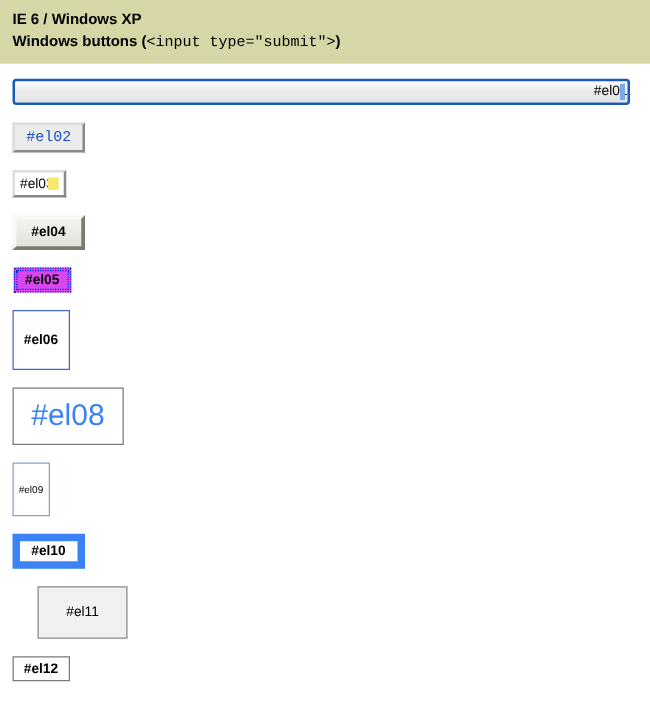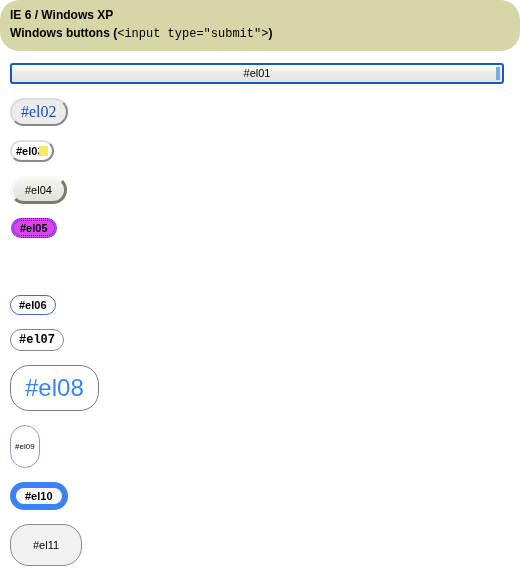--- a/index.html
+++ b/index.html
@@ -1,15 +1,15 @@
 <!DOCTYPE html>
 <html><head>
 <meta charset="utf-8">
 <style>
-  * { box-sizing: border-box; border-radius: 19px; }
+  * { box-sizing: border-box; }
   body {
     margin: 0;
     padding: 0;
     background: #ffffff;
     font-family: Verdana, Tahoma, sans-serif;
     font-size: 11px;
     width: 520px;
   }
   .header {
     background: #d6d6a6;
@@ -39,21 +39,21 @@
   .row {
     margin-bottom: 14px;
   }
 
   
   .btn-el01 {
     display: block;
     width: 494px;
     height: 21px;
     line-height: 17px;
-    text-align: center;
+    text-align: right;
     background: linear-gradient(#fdfdfd, #ececec 45%, #e4e4e4);
     border: 2px solid #1a5ab8;
     border-radius: 3px;
     font-family: Tahoma, Verdana, sans-serif;
     font-size: 11px;
     color: #000;
     position: relative;
   }
   .btn-el01::after {
     content: "";
@@ -62,35 +62,35 @@
     width: 4px; height: 13px;
     background: #7aa8e8;
   }
 
   
   .btn-el02 {
     display: inline-block;
     padding: 3px 9px;
     background: #ececec;
     border: 2px outset #dcdcdc;
-    font-family: Liberation Serif, serif;
-    font-size: 16px;
+    font-family: Liberation Mono, monospace;
+    font-size: 12px;
     color: #1a4fc4;
   }
 
   
   .btn-el03 {
     display: inline-block;
     padding: 3px 8px 3px 4px;
     background: #fff;
     border: 2px outset #ddd;
     font-family: Tahoma, sans-serif;
     font-size: 11px;
     color: #000;
-    font-weight: bold;
+    font-weight: normal;
     position: relative;
   }
   .btn-el03::after {
     content: "";
     position: absolute;
     right: 4px; top: 50%;
     transform: translateY(-50%);
     width: 9px; height: 10px;
     background: #f6e96b;
   }
@@ -99,21 +99,21 @@
   .btn-el04 {
     display: inline-block;
     padding: 5px 12px;
     background: linear-gradient(#f4f4f0, #e2e2dc);
     border-top: 3px solid #f8f8f4;
     border-left: 3px solid #f8f8f4;
     border-right: 3px solid #7a7a70;
     border-bottom: 3px solid #7a7a70;
     font-family: Tahoma, sans-serif;
     font-size: 11px;
-    font-weight: normal;
+    font-weight: bold;
     color: #000;
   }
 
   
   .btn-el05 {
     display: inline-block;
     padding: 3px 8px;
     background: #d946ef;
     border: 1px dotted #0a2bd6;
     outline: 1px dotted #0a2bd6;
@@ -121,28 +121,27 @@
     font-family: Tahoma, sans-serif;
     font-size: 11px;
     font-weight: bold;
     color: #000;
   }
   .btn-el05-wrap { padding-left: 1px; }
 
   
   .btn-el06 {
     display: inline-block;
-    padding: 3px 8px;
+    padding: 17px 8px;
     background: #fff;
     border: 1px solid #4667c9;
     font-family: Tahoma, sans-serif;
     font-size: 11px;
     color: #000;
     font-weight: bold;
-    margin-top: 43px;
   }
 
   
   .btn-el07 {
     display: inline-block;
     padding: 3px 8px;
     background: #fff;
     border: 1px solid #888;
     font-family: "Courier New", monospace;
     font-size: 12px;
@@ -186,20 +185,21 @@
 
   
   .btn-el11 {
     display: inline-block;
     padding: 14px 22px;
     background: #f1f1f1;
     border: 1px solid #8a8a8a;
     font-family: Tahoma, sans-serif;
     font-size: 11px;
     color: #000;
+    margin-left: 20px;
   }
 
   
   .btn-el12 {
     display: inline-block;
     padding: 3px 8px;
     background: #fff;
     border: 1px solid #7a7a7a;
     font-family: Tahoma, sans-serif;
     font-size: 11px;
@@ -236,34 +236,34 @@
   </div>
 
   <div class="row btn-el05-wrap">
     <span class="btn-el05">#el05</span>
   </div>
 
   <div class="row">
     <span class="btn-el06">#el06</span>
   </div>
 
-  <div class="row">
-    <span class="btn-el07">#el07</span>
-  </div>
 
   <div class="row">
     <span class="btn-el08">#el08</span>
   </div>
 
   <div class="row">
     <span class="btn-el09">#el09</span>
   </div>
 
   <div class="row">
     <span class="btn-el10">#el10</span>
   </div>
 
   <div class="row">
     <span class="btn-el11">#el11</span>
   </div>
 
+  <div class="row">
+    <span class="btn-el12">#el12</span>
+  </div>
 
 </div>
 
 </body></html>

